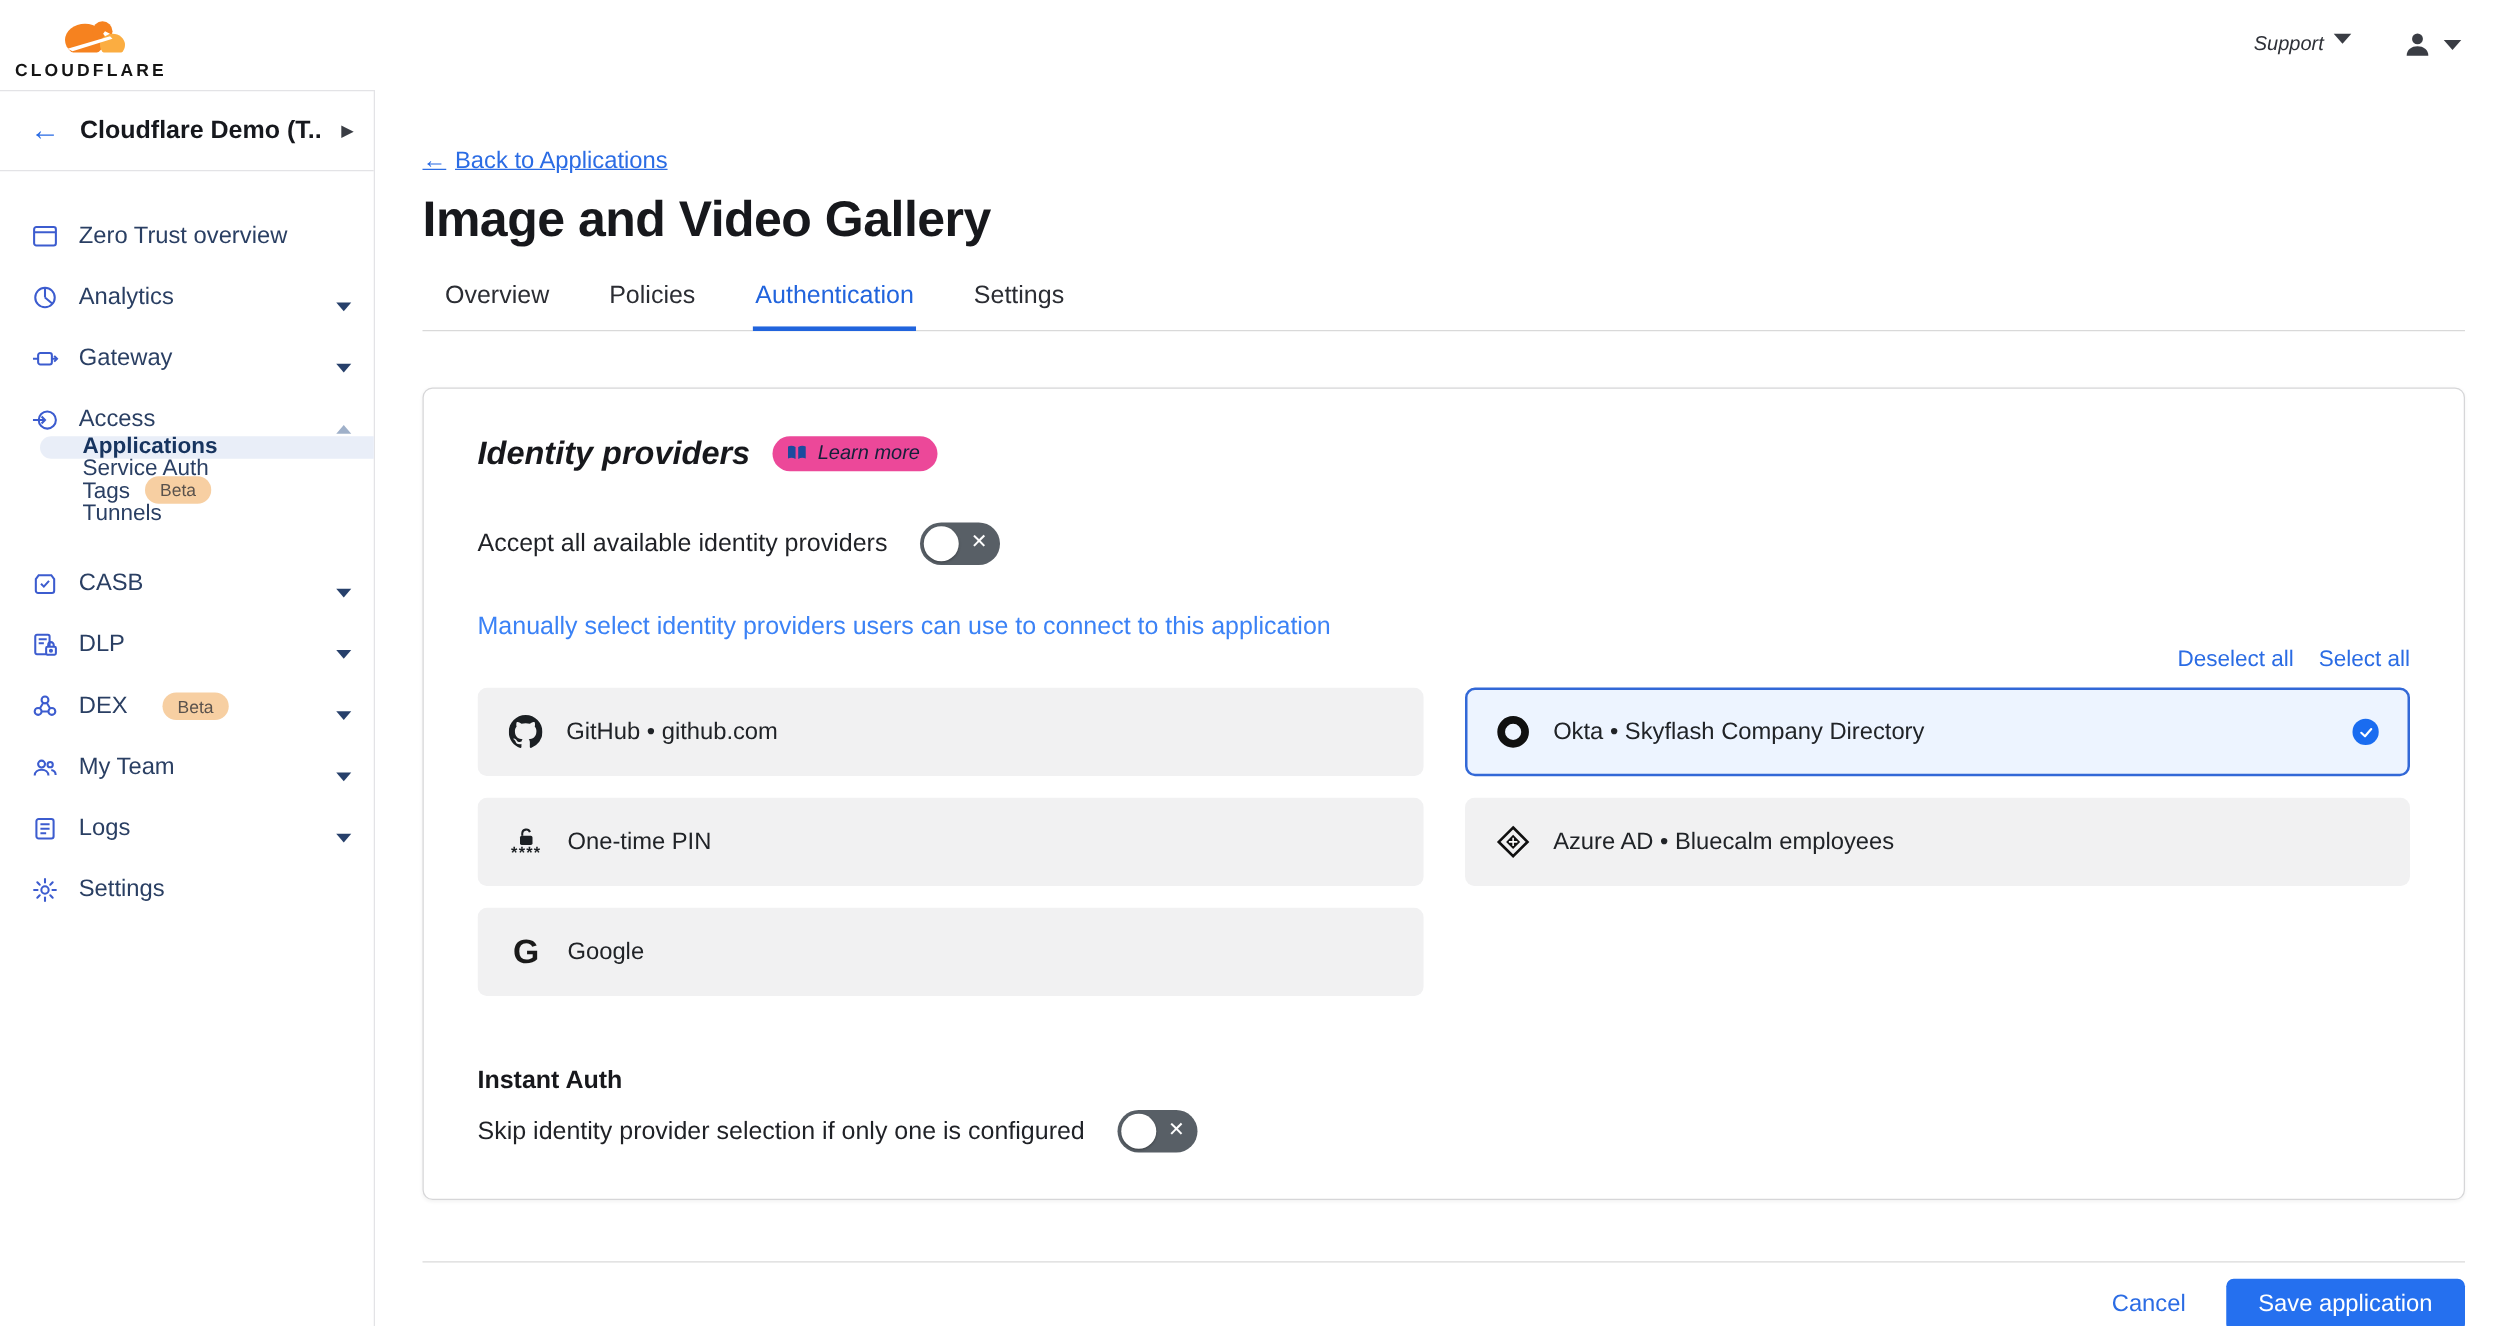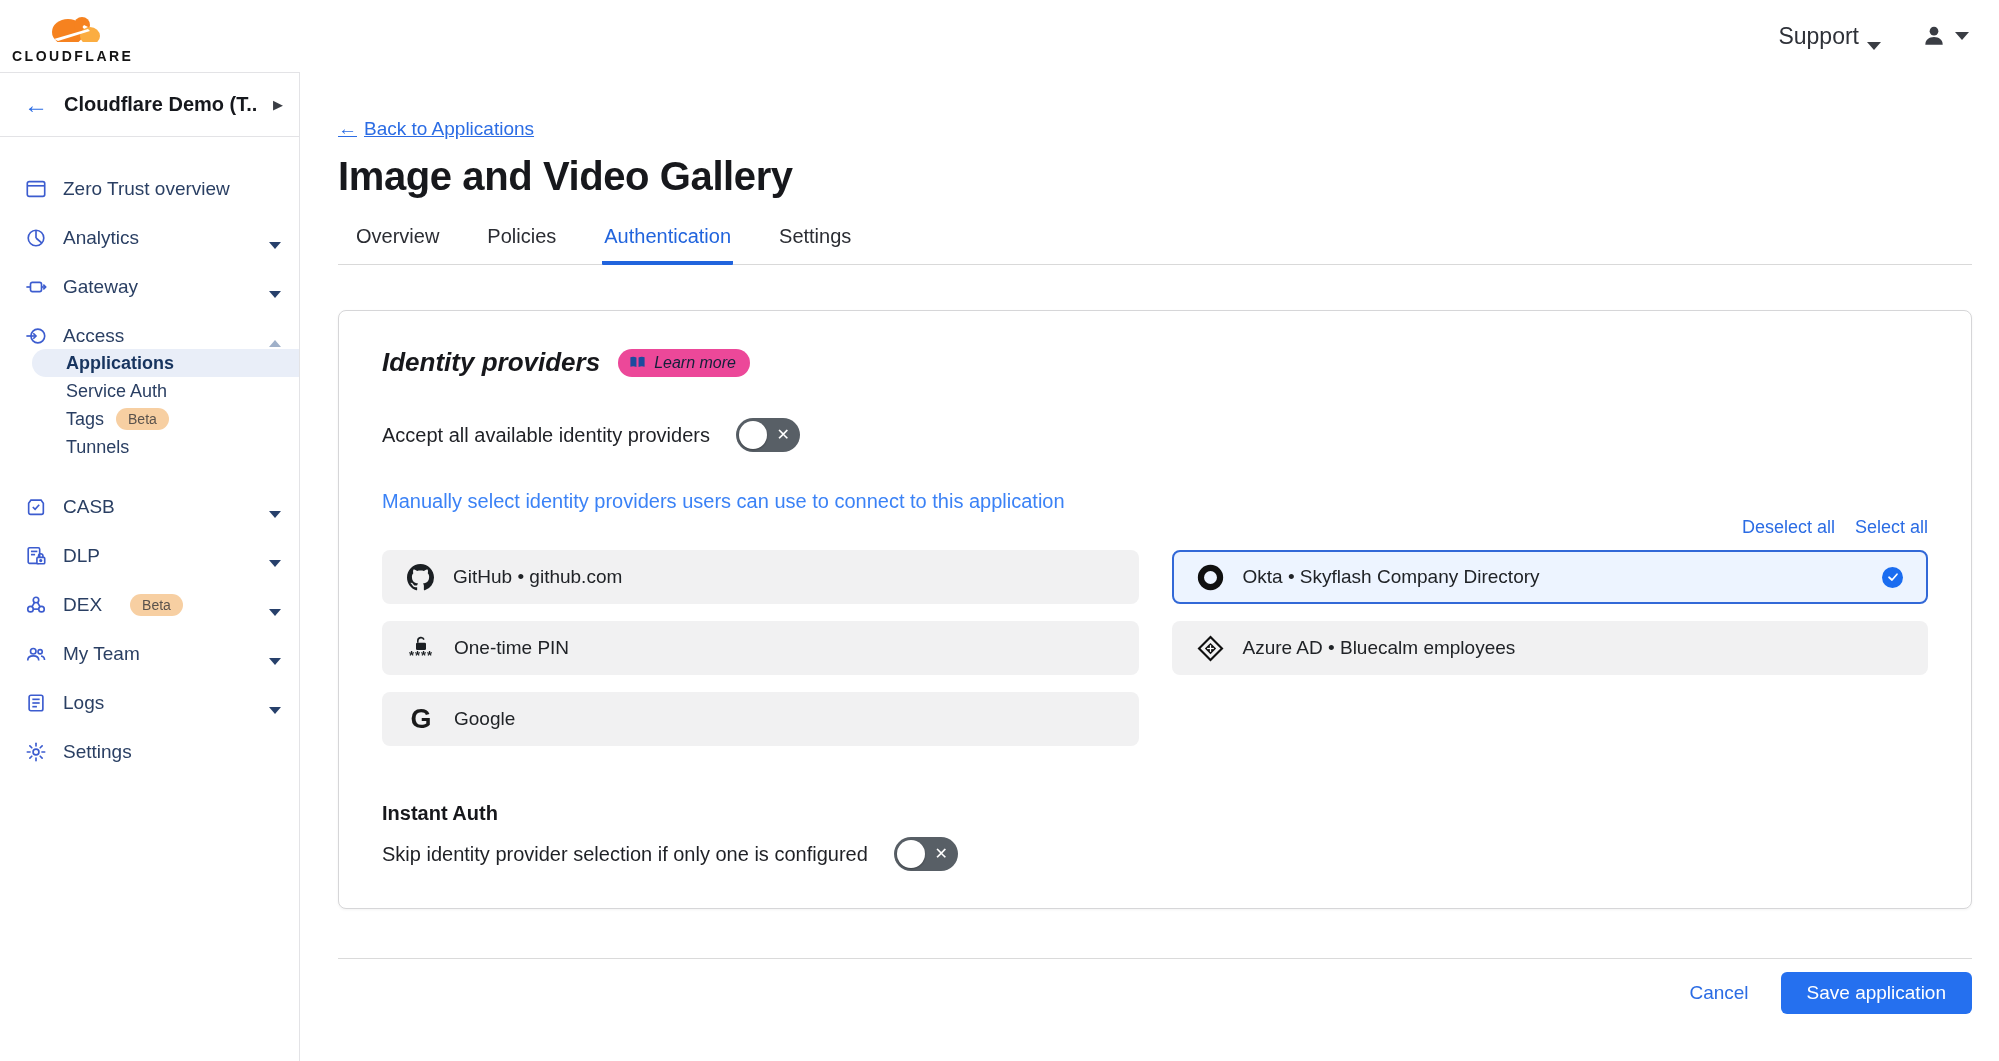--- a/index.html
+++ b/index.html
@@ -4,40 +4,40 @@
 <style>
   * { box-sizing: border-box; margin: 0; padding: 0; }
   html,body { width:1999px; height:1061px; overflow:hidden; }
   body { font-family: "Liberation Sans", sans-serif; background:#fff; color:#1f2126; }
 
   
   .topbar { height:72px; display:flex; align-items:center; padding:0 30px 0 12px; background:#fff; }
   .brand { display:flex; flex-direction:column; align-items:center; gap:2px; padding-top:4px; }
   .brand-text { font-size:14px; font-weight:bold; letter-spacing:2.5px; color:#141414; }
   .topbar-right { margin-left:auto; display:flex; align-items:center; gap:40px; }
-  .support { display:flex; align-items:flex-end; gap:8px; font-size:23px; color:#2e3138; cursor:pointer; }
+  .support { display:flex; align-items:flex-start; gap:8px; font-size:16px; color:#2e3138; cursor:pointer;font-style:italic; }
   .caret-down { width:0; height:0; border-left:7px solid transparent; border-right:7px solid transparent; border-top:8px solid #3a3d44; }
   .user-menu { display:flex; align-items:center; gap:8px; cursor:pointer; }
 
   
   .shell { display:flex; height:989px; }
 
   
   .sidebar { width:300px; background:#fff; border-right:1px solid #e3e3e6; border-top:1px solid #e3e3e6; flex:none; }
   .sb-header { height:64px; display:flex; align-items:center; padding:0 16px 0 24px; border-bottom:1px solid #e3e3e6; gap:16px; }
   .sb-back { color:#2b6ce4; font-size:24px; line-height:1; cursor:pointer; }
   .sb-account { font-size:20px; font-weight:bold; color:#16181d; flex:1; white-space:nowrap; overflow:hidden; }
   .sb-expander { font-size:13px; color:#3a3d44; cursor:pointer; }
   .nav { padding-top:14px; }
   .nav-item { height:49px; display:flex; align-items:flex-end; gap:16px; padding:0 18px 0 25px; font-size:19px; color:#2a3f63; cursor:pointer; }
   .nav-item svg { flex:none; }
   .nav-caret { margin-left:auto; width:0; height:0; border-left:6px solid transparent; border-right:6px solid transparent; border-top:7px solid #27406b; }
   .nav-caret.up { border-top:none; border-bottom:7px solid #9fb0c9; }
   .sub-list { padding:2px 0 8px; }
-  .sub-item { height:28px; display:flex; align-items:center; padding-left:66px; font-size:18px; color:#2a3f63; cursor:pointer; }
+  .sub-item { height:18px; display:flex; align-items:flex-end; padding-left:66px; font-size:18px; color:#2a3f63; cursor:pointer; }
   .sub-item.active { margin-left:32px; padding-left:34px; background:#e9eef8; border-radius:17px 0 0 17px; font-weight:bold; color:#17345f; }
   .beta { margin-left:12px; background:#f7cfa2; color:#5a524c; font-size:14px; padding:3px 12px; border-radius:12px; font-weight:normal; }
 
   
   .main { flex:1; padding:46px 27px 0 38px; background:#fff; }
   .back-link { display:inline-flex; align-items:center; gap:7px; color:#2b6ce4; font-size:19px; text-decoration:underline; cursor:pointer; }
   .page-title { margin-top:14px; font-size:40px; font-weight:bold; color:#17181c; letter-spacing:-0.4px; }
   .tabs { margin-top:26px; display:flex; gap:44px; border-bottom:1px solid #d9d9d9; padding-left:16px; }
   .tab { padding:0 2px 13px; font-size:20px; color:#2b2d33; border-bottom:4px solid transparent; margin-bottom:-1px; cursor:pointer; }
   .tab.active { color:#2164dd; border-bottom-color:#2164dd; border-radius:0 0 1px 1px; }
@@ -51,21 +51,21 @@
   .row-label { font-size:20px; color:#1f2126; }
   .toggle { position:relative; width:64px; height:34px; border-radius:17px; background:#585f66; flex:none; cursor:pointer; }
   .toggle .knob { position:absolute; left:3px; top:3px; width:28px; height:28px; border-radius:50%; background:#fff; box-shadow:0 1px 2px rgba(0,0,0,.3); }
   .toggle .x { position:absolute; right:10px; top:50%; transform:translateY(-52%); color:#fff; font-size:16px; line-height:1; }
 
   .manual-text { margin-top:38px; font-size:20px; color:#3b82f6; }
   .select-links { display:flex; justify-content:flex-end; gap:20px; margin-top:4px; font-size:18px; }
   .select-links span { color:#2b6ce4; cursor:pointer; }
 
   .idp-grid { margin-top:12px; display:grid; grid-template-columns:1fr 1fr; column-gap:33px; row-gap:17px; }
-  .idp { display:flex; align-items:center; gap:19px; height:54px; padding:0 23px; background:#f1f1f2; border:2px solid transparent; border-radius:8px; font-size:19px; color:#202327; cursor:pointer; }
+  .idp { display:flex; align-items:center; gap:19px; height:71px; padding:0 23px; background:#f1f1f2; border:2px solid transparent; border-radius:8px; font-size:19px; color:#202327; cursor:pointer; }
   .idp.selected { background:#edf4ff; border-color:#3268d7; }
   .idp .check { margin-left:auto; width:21px; height:21px; border-radius:50%; background:#1a6cf0; display:flex; align-items:center; justify-content:center; flex:none; }
   .otp-icon { display:flex; flex-direction:column; align-items:center; width:28px; }
   .otp-icon .stars { font-size:13px; font-weight:bold; letter-spacing:1px; color:#1b1f23; line-height:8px; }
   .g-glyph { font-size:27px; font-weight:bold; color:#1a1a1a; width:28px; text-align:center; line-height:1; }
 
   .instant-head { margin-top:56px; font-size:20px; font-weight:bold; color:#17181c; }
   .skip-row { margin-top:12px; }
 
   .divider { margin-top:49px; height:1px; background:#dadada; }

